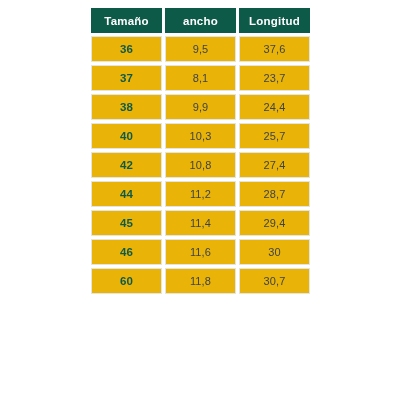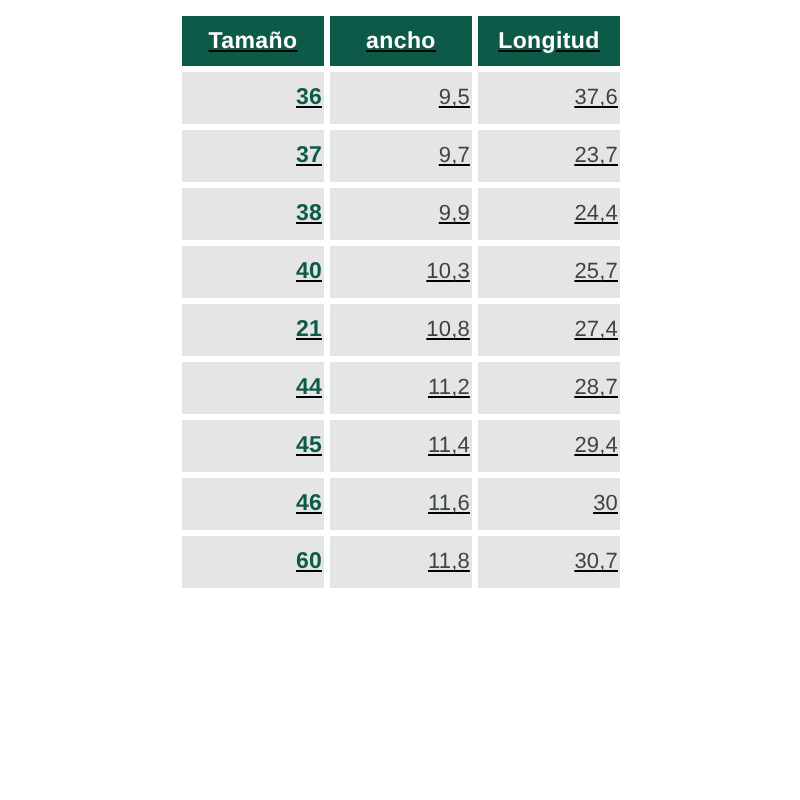--- a/index.html
+++ b/index.html
@@ -21,21 +21,20 @@
     top: 5px;
     width: 225px;
     box-sizing: border-box;
   }
 
   .size-table {
     width: 100%;
     border-collapse: separate;
     border-spacing: 3px 3px;
     table-layout: fixed;
-    text-decoration: underline;
   }
 
   .size-table th,
   .size-table td {
     padding: 0;
     margin: 0;
     height: 26px;
     text-align: center;
     vertical-align: middle;
     box-sizing: border-box;
@@ -45,27 +44,26 @@
     background: #0e5a48;
     color: #ffffff;
     font-size: 11.5px;
     font-weight: bold;
     letter-spacing: 0.2px;
     border: 0;
     height: 25px;
   }
 
   .size-table td {
-    background: #e5e5e5;
+    background: #eab308;
     border: 1px solid #e2e5e6;
     font-size: 11px;
     color: #3d4446;
     font-weight: normal;
     letter-spacing: 0.1px;
-    text-align: right;
   }
 
   .size-table td.col-size {
     color: #0e5a48;
     font-weight: bold;
     font-size: 11.5px;
   }
 
   .col-w-size  { width: 33.33%; }
   .col-w-ancho { width: 33.33%; }
@@ -89,35 +87,35 @@
       </tr>
     </thead>
     <tbody id="table-body">
         <tr>
           <td class="col-size">36</td>
           <td class="col-width">9,5</td>
           <td class="col-length">37,6</td>
         </tr>
         <tr>
           <td class="col-size">37</td>
-          <td class="col-width">9,7</td>
+          <td class="col-width">8,1</td>
           <td class="col-length">23,7</td>
         </tr>
         <tr>
           <td class="col-size">38</td>
           <td class="col-width">9,9</td>
           <td class="col-length">24,4</td>
         </tr>
         <tr>
           <td class="col-size">40</td>
           <td class="col-width">10,3</td>
           <td class="col-length">25,7</td>
         </tr>
         <tr>
-          <td class="col-size">21</td>
+          <td class="col-size">42</td>
           <td class="col-width">10,8</td>
           <td class="col-length">27,4</td>
         </tr>
         <tr>
           <td class="col-size">44</td>
           <td class="col-width">11,2</td>
           <td class="col-length">28,7</td>
         </tr>
         <tr>
           <td class="col-size">45</td>

